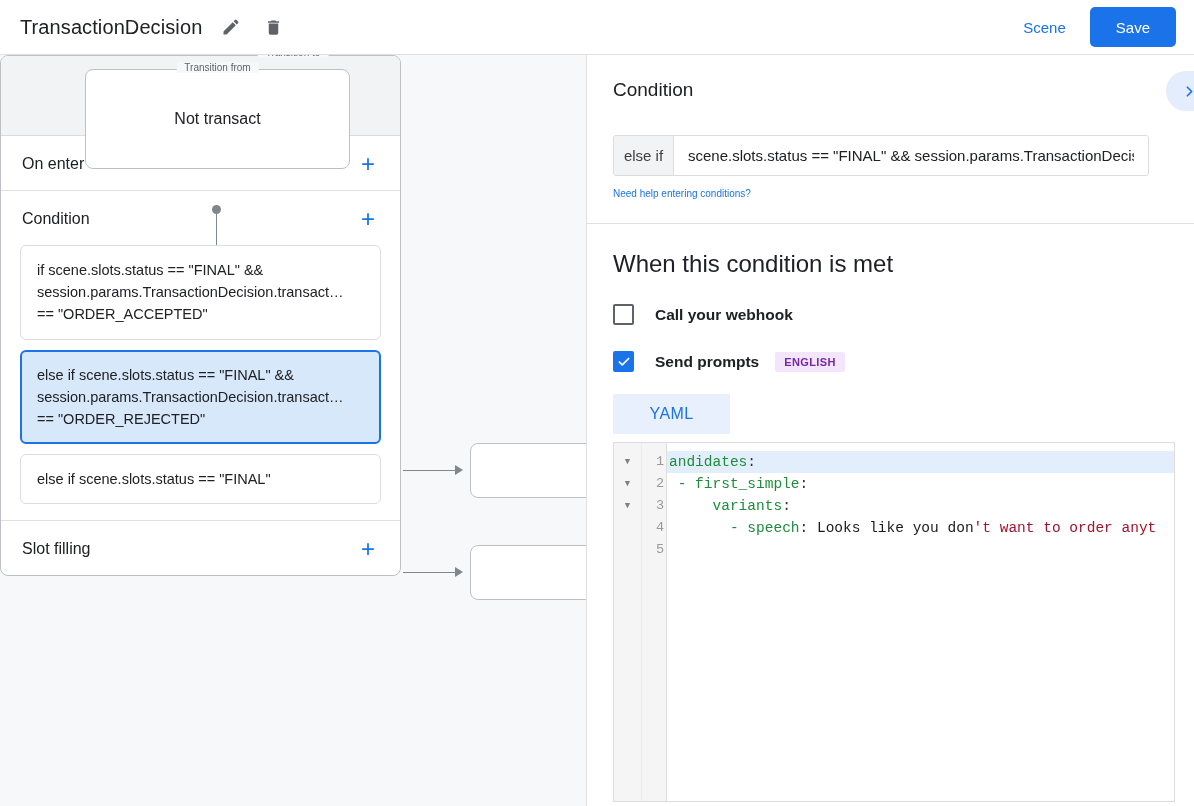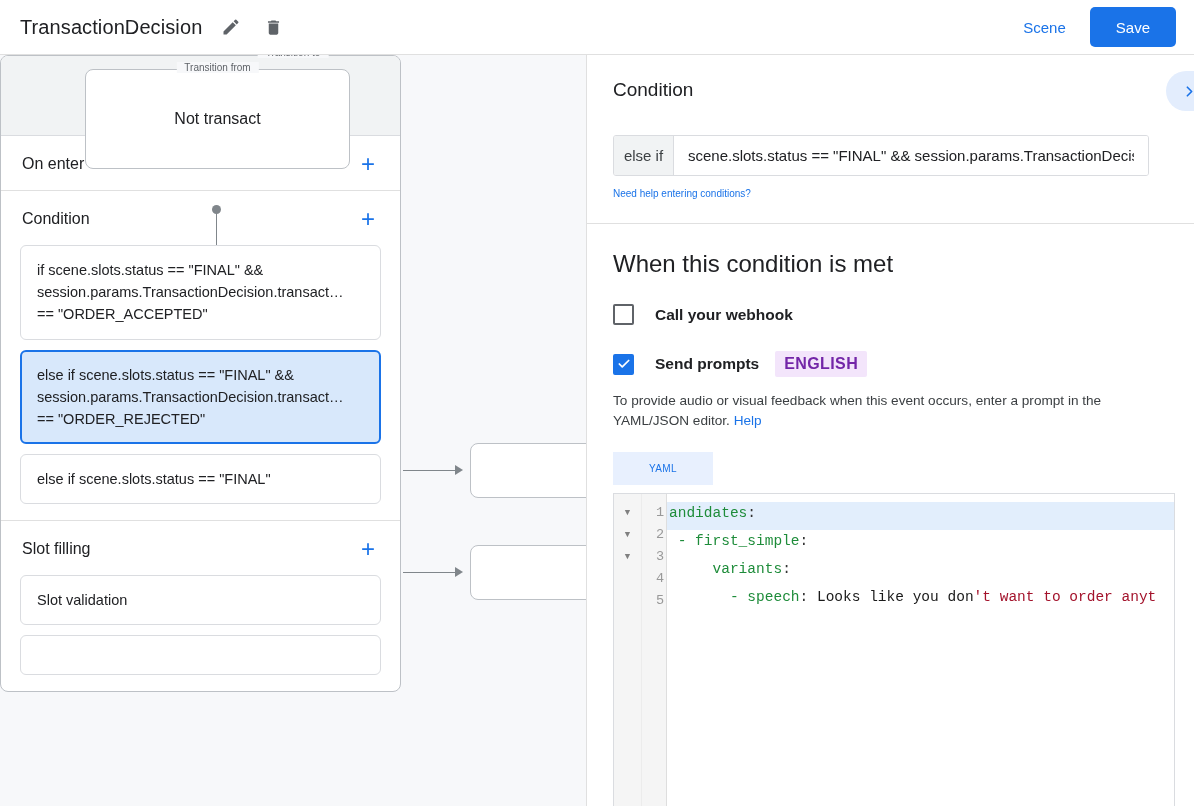--- a/index.html
+++ b/index.html
@@ -235,35 +235,35 @@
     background: #1a73e8; border-color: #1a73e8;
     display: flex; align-items: center; justify-content: center;
   }
   .check-label {
     margin-left: 21px; font-size: 15.5px; font-weight: bold; color: #202124;
   }
   .lang-badge {
     margin-left: 16px;
     background: #f3e5fb;
     color: #7326a8;
-    font-size: 16px; font-weight: bold;
+    font-size: 11px; font-weight: bold;
     letter-spacing: .4px;
     padding: 4px 9px; border-radius: 2px;
   }
   .helper-text {
     margin: 14px 26px 0 26px;
     font-size: 13.6px; color: #3c4043; line-height: 1.45;
     width: 565px;
   }
   .helper-text a { color: #1a73e8; text-decoration: none; cursor: pointer; }
 
   .tabs { display: flex; margin: 22px 0 0 26px; }
   .tab {
-    padding: 11px 0; width: 100px; text-align: center;
-    font-size: 10px; letter-spacing: .4px;
+    padding: 11px 0; width: 117px; text-align: center;
+    font-size: 16px; letter-spacing: .4px;
     color: #5f6368; cursor: pointer; background: none; border: none;
     font-family: "Liberation Sans", sans-serif;
   }
   .tab.active { background: #e8f0fe; color: #1a73e8; }
 
   .editor {
     margin: 8px 0 0 26px;
     width: 562px; height: 360px;
     border: 1px solid #dadce0;
     background: #fff;
@@ -287,21 +287,21 @@
     padding-top: 8px;
     text-align: right;
   }
   .gutter div {
     height: 22px; line-height: 22px; color: #999; font-size: 13.5px;
     padding-right: 2px;
   }
   .code {
     flex: 1; padding-top: 8px; overflow: hidden; white-space: pre;
   }
-  .code-line { height: 28px; line-height: 22px; padding-left: 2px; }
+  .code-line { height: 22px; line-height: 22px; padding-left: 2px; }
   .code-line.current { background: #e2eefc; }
   .k-key   { color: #1e8c3a; }
   .k-punct { color: #333; }
   .k-plain { color: #1a1a1a; }
   .k-str   { color: #a3122b; }
   .k-dash  { color: #1e8c3a; }
 </style>
 </head>
 <body>
 
@@ -362,24 +362,20 @@
         <div class="chip selected">else if scene.slots.status == "FINAL" &amp;&amp; session.params.TransactionDecision.transact… == "ORDER_REJECTED"</div>
         <div class="chip">else if scene.slots.status == "FINAL"</div>
       </div>
     </div>
 
     <div class="section">
       <div class="section-header">
         <span class="section-title">Slot filling</span>
         <button class="plus-btn">+</button>
       </div>
-      <div class="section-body">
-        <div class="chip">Slot validation</div>
-        <div class="chip" style="height:40px;"></div>
-      </div>
     </div>
   </div>
 
   <div class="stub-line" style="left:403px; top:415px; width:58px;"></div>
   <div class="stub-arrow" style="left:455px; top:410px;"></div>
   <div class="stub-box" style="left:470px; top:388px; width:175px;"></div>
 
   <div class="stub-line" style="left:403px; top:517px; width:58px;"></div>
   <div class="stub-arrow" style="left:455px; top:512px;"></div>
   <div class="stub-box" style="left:470px; top:490px; width:175px;"></div>
@@ -416,24 +412,20 @@
     <div class="check-row">
       <span class="checkbox checked">
         <svg width="14" height="14" viewBox="0 0 24 24" fill="none" stroke="#fff" stroke-width="3" stroke-linecap="round" stroke-linejoin="round">
           <polyline points="20 6 9 17 4 12"></polyline>
         </svg>
       </span>
       <span class="check-label">Send prompts</span>
       <span class="lang-badge">ENGLISH</span>
     </div>
 
-    <div class="helper-text">
-      <span>To provide audio or visual feedback when this event occurs, enter a prompt in the YAML/JSON editor.</span>
-      <a>Help</a>
-    </div>
 
     <div class="tabs">
       <button class="tab active">YAML</button>
     </div>
 
     <div class="editor">
       <div class="fold-col">
         <div class="fold-arrow">▼</div>
         <div class="fold-arrow">▼</div>
         <div class="fold-arrow">▼</div>

